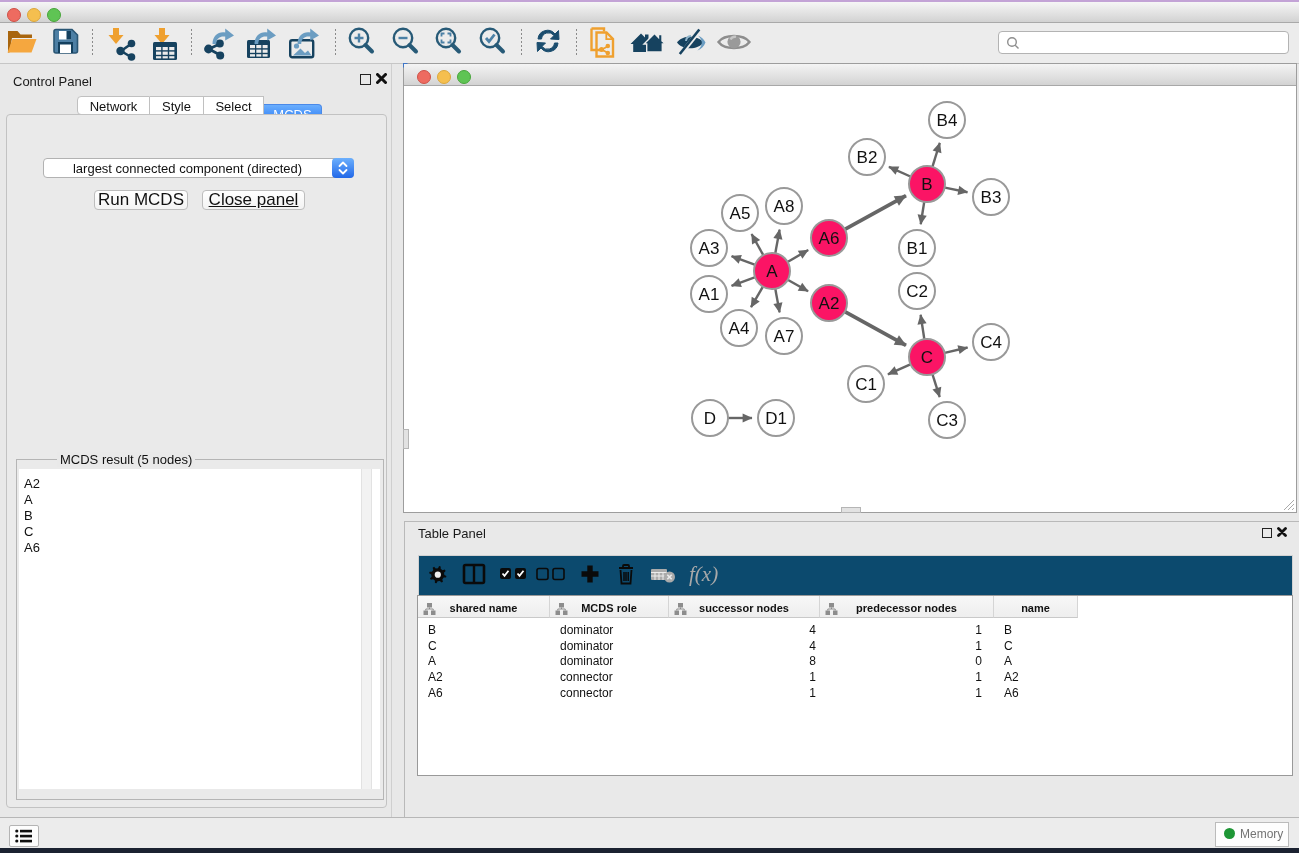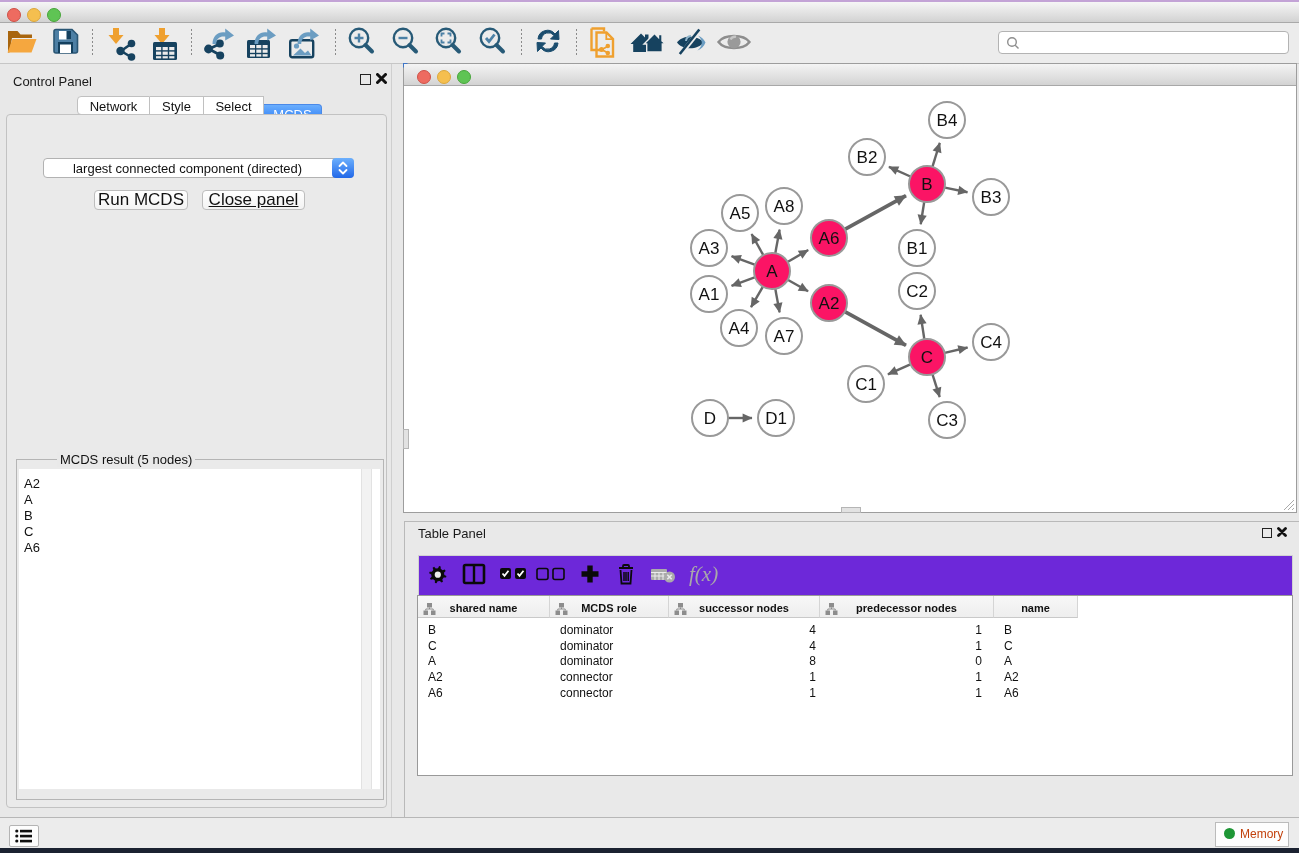--- a/index.html
+++ b/index.html
@@ -37,30 +37,30 @@
 
 #net{left:403px;top:63px;width:892px;height:448px;background:#fff;border:1px solid #9d9d9d;}
 #nettitle{position:absolute;left:0;top:0;width:892px;height:21px;background:linear-gradient(#f4f4f4,#d3d3d3);border-bottom:1px solid #a8a8a8;}
 #nettitle .t{position:absolute;left:0;right:0;top:3px;text-align:center;font-size:13px;color:#222;}
 #nettitle .r{left:13px;background:#ee6b60;border:1px solid #ce5148;}
 #nettitle .y{left:33px;background:#f5bf4f;border:1px solid #dba73c;}
 #nettitle .g{left:53px;background:#5fc454;border:1px solid #48a53b;}
 
 #tp{left:404px;top:521px;width:895px;height:296px;background:#e9e9e9;border-left:1px solid #b9b9b9;border-top:1px solid #b9b9b9;}
 #tp .title{position:absolute;left:13px;top:4px;font-size:13px;color:#1a1a1a;}
-#tptools{position:absolute;left:13px;top:33px;width:873px;height:40px;border:1px solid #d2d2d2;background:#6d28d9;}
+#tptools{position:absolute;left:13px;top:33px;width:873px;height:40px;border:1px solid #d2d2d2;background:#0c4a6e;}
 #tbl{position:absolute;left:12px;top:73px;width:874px;height:179px;background:#fff;border:1px solid #999;}
 .hcell{position:absolute;top:0;height:22px;background:linear-gradient(#f7f7f7,#eee);border-right:1px solid #d5d5d5;border-bottom:1px solid #c9c9c9;box-sizing:border-box;font-size:11px;color:#111;font-weight:bold;}
 .hcell span{position:absolute;top:6px;left:0;right:0;text-align:center;}
 .cell{position:absolute;font-size:12px;color:#111;height:16px;line-height:16px;}
 #btabs{position:absolute;left:0;width:895px;top:269px;height:20px;}
 
 #status{left:0;top:817px;width:1299px;height:31px;background:#ececec;border-top:1px solid #b7b7b7;}
 #lbtn{position:absolute;left:9px;top:7px;width:28px;height:20px;background:#fdfdfd;border:1px solid #b4b4b4;border-radius:2px;}
-#membtn{position:absolute;right:10px;top:4px;width:72px;height:23px;background:#fdfdfd;border:1px solid #bbb;font-size:12px;color:#c2410c;}
+#membtn{position:absolute;right:10px;top:4px;width:72px;height:23px;background:#fdfdfd;border:1px solid #bbb;font-size:12px;color:#737373;}
 #deskBot{left:0;top:848px;width:1299px;height:5px;background:#1b2231;}
 </style>
 </head>
 <body>
 <div class="abs" id="deskTop"></div>
 <div class="abs" id="titlebar">
   <div class="tl r"></div>
     <div class="tl y"></div>
     <div class="tl g"></div>
 </div>

